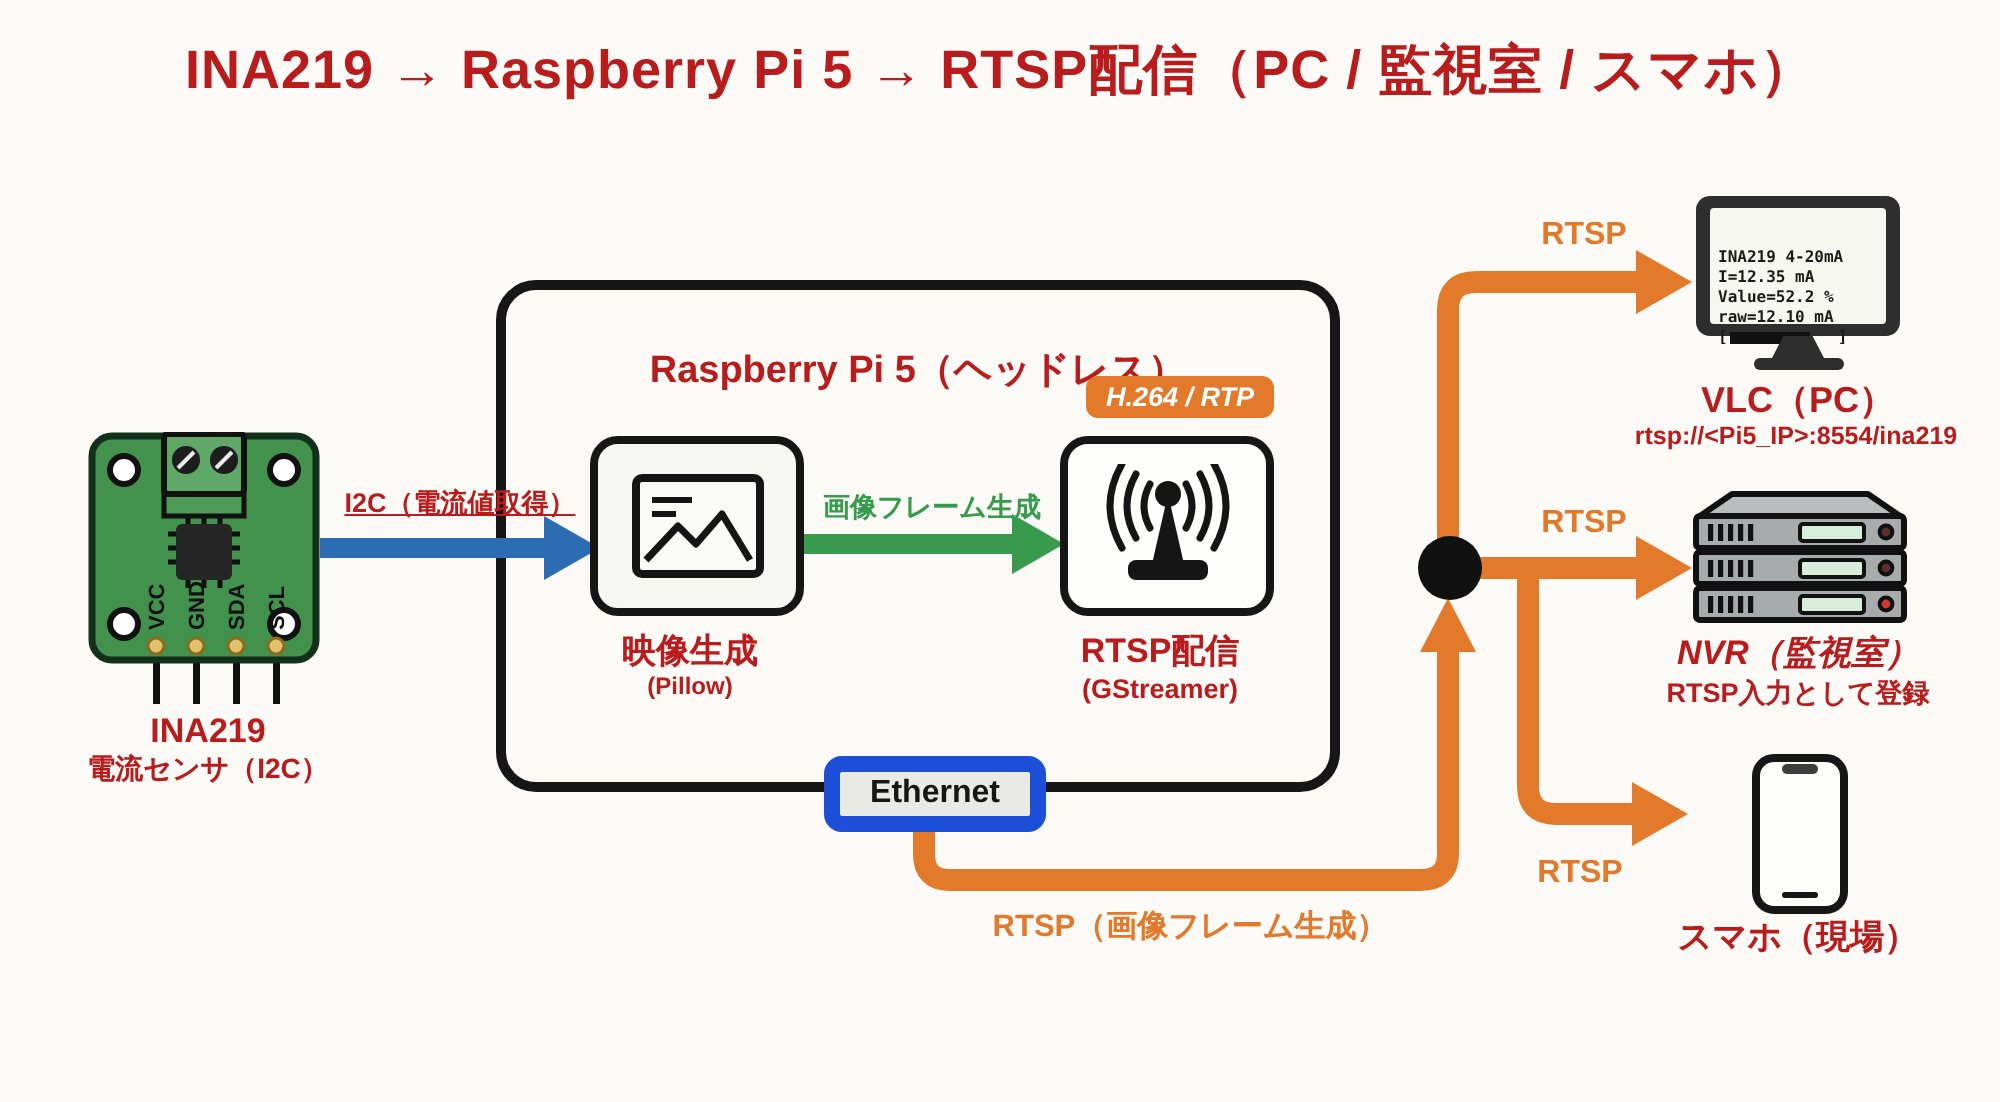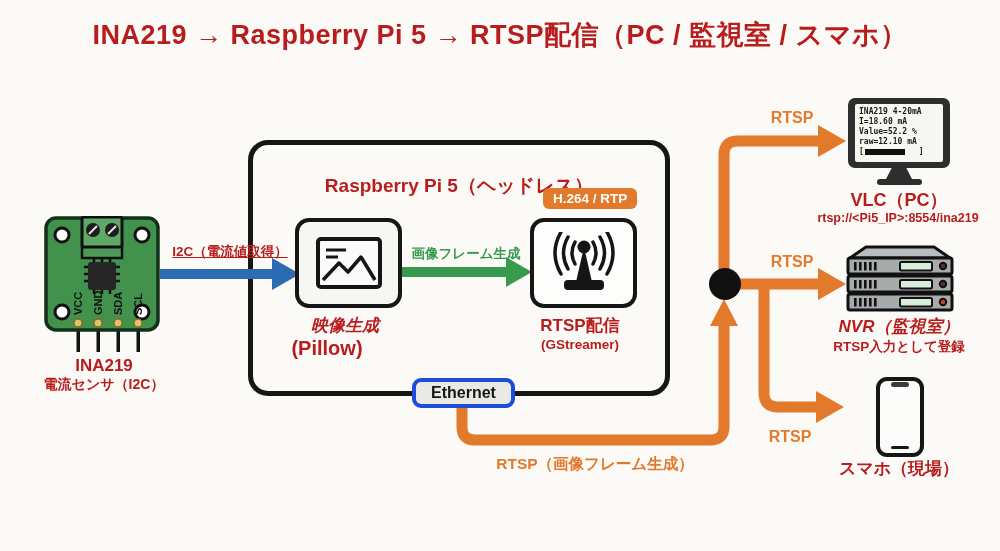--- a/index.html
+++ b/index.html
@@ -9,46 +9,46 @@
   .lbl{position:absolute;text-align:center;font-weight:bold;color:#b91c1c;line-height:1.15;}
   .title{left:0;top:20px;width:1000px;font-size:27px;letter-spacing:.5px;}
   .badge{position:absolute;font-weight:bold;color:#fff;border-radius:6px;padding:3px 10px;font-size:13.5px;white-space:nowrap;}
   .badge-blue{background:#2b6cb3;}
   .badge-orange{background:#e2792b;}
   .blue-t{color:#b91c1c;font-size:13.5px;text-decoration:underline;}
   .green-t{color:#379a4d;font-size:13.5px;}
   .orange-t{color:#e2792b;}
   .pi-box{position:absolute;left:248px;top:140px;width:412px;height:246px;border:5px solid #161616;border-radius:20px;background:transparent;}
   .node{position:absolute;border:4px solid #161616;border-radius:14px;background:#f6f6f3;display:flex;align-items:center;justify-content:center;}
-  .eth{position:absolute;left:412px;top:378px;width:95px;height:22px;border:4px solid #1d4ed8;border-radius:9px;background:#e9e9e6;
+  .eth{position:absolute;left:412px;top:378px;width:95px;height:22px;border:8px solid #1d4ed8;border-radius:9px;background:#e9e9e6;
        display:flex;align-items:center;justify-content:center;font-weight:bold;font-size:16px;z-index:6;}
   .overlay{position:absolute;left:0;top:0;z-index:4;pointer-events:none;}
   .z5{z-index:5;} .z6{z-index:6;}
   .monitor-frame{position:absolute;left:848px;top:98px;width:102px;height:70px;background:#2e2e2e;border-radius:7px;z-index:6;}
   .monitor-screen{position:absolute;left:7px;top:6px;width:88px;height:58px;background:#f7f7f1;border-radius:2px;
-                  font-family:"DejaVu Sans Mono",monospace;font-size:8px;font-weight:bold;color:#1a1a1a;line-height:10px;padding:3px 0 0 4px;box-sizing:border-box;}
+                  font-family:"DejaVu Sans Mono",monospace;font-size:8px;font-weight:bold;color:#1a1a1a;line-height:10px;padding:20px 0 0 4px;box-sizing:border-box;}
   .bar-row{display:flex;align-items:center;height:10px;}
   .bar-fill{width:40px;height:6px;background:#111;margin:0 14px 0 1px;}
   .monitor-neck{position:absolute;left:886px;top:168px;width:26px;height:11px;background:#2e2e2e;clip-path:polygon(22% 0,78% 0,100% 100%,0 100%);z-index:6;}
   .monitor-base{position:absolute;left:877px;top:179px;width:45px;height:6px;background:#2e2e2e;border-radius:3px;z-index:6;}
   .phone{position:absolute;left:876px;top:377px;width:40px;height:72px;border:4px solid #161616;border-radius:11px;background:#fcfcfa;z-index:6;}
   .phone-notch{position:absolute;left:11px;top:1px;width:18px;height:5px;background:#3c3c3c;border-radius:3px;}
   .phone-home{position:absolute;left:11px;bottom:4px;width:18px;height:3.5px;background:#161616;border-radius:2px;}
   .dot{position:absolute;left:709px;top:268px;width:32px;height:32px;background:#111;border-radius:50%;z-index:5;}
 </style>
 </head>
 <body>
 
 <div class="canvas">
 
   <div class="lbl title">INA219 → Raspberry Pi 5 → RTSP配信（PC / 監視室 / スマホ）</div>
 
   <div class="pi-box"></div>
   <div class="lbl" style="left:258px;top:151px;width:402px;font-size:19px;z-index:6;margin-top:24px;">Raspberry Pi 5（ヘッドレス）</div>
-  <div class="badge badge-orange" style="left:543px;top:188px;z-index:6;">H.264 / RTP</div>
+  <div class="badge badge-orange" style="left:543px;top:188px;z-index:6;font-style:italic;">H.264 / RTP</div>
 
   <svg class="overlay" width="1000" height="551">
 
     <path d="M160,274 L274,274" stroke="#2b6cb3" stroke-width="10" fill="none"></path>
     <polygon points="300,274 272,258 272,290" fill="#2b6cb3"></polygon>
 
     <path d="M402,272 L508,272" stroke="#379a4d" stroke-width="10" fill="none"></path>
     <polygon points="532,272 506,257 506,287" fill="#379a4d"></polygon>
 
     <path d="M462,400 L462,427 Q462,440 475,440 L710,440 Q724,440 724,427 L724,324" stroke="#e2792b" stroke-width="11" fill="none"></path>
@@ -116,22 +116,22 @@
   <div class="lbl" style="left:26px;top:376px;width:156px;font-size:14px;">電流センサ（I2C）</div>
 
   <div class="node z6" style="left:295px;top:218px;width:99px;height:82px;">
     <svg width="66" height="52" viewBox="0 0 66 52">
       <rect x="2" y="2" width="62" height="48" rx="3" fill="#fafaf8" stroke="#151515" stroke-width="4"></rect>
       <line x1="10" y1="13" x2="30" y2="13" stroke="#151515" stroke-width="3"></line>
       <line x1="10" y1="20" x2="22" y2="20" stroke="#151515" stroke-width="3"></line>
       <path d="M7,43 L23,26 L32,35 L45,20 L59,43" fill="none" stroke="#151515" stroke-width="3.5" stroke-linejoin="round"></path>
     </svg>
   </div>
-  <div class="lbl" style="left:284px;top:316px;width:122px;font-size:17px;font-style:italic;">映像生成</div>
-  <div class="lbl" style="left:266px;top:337px;width:122px;font-size:20px;">(Pillow)</div>
+  <div class="lbl" style="left:284px;top:316px;width:122px;font-size:17px;">映像生成</div>
+  <div class="lbl" style="left:284px;top:337px;width:122px;font-size:12px;">(Pillow)</div>
 
   <div class="node z6" style="left:530px;top:218px;width:99px;height:82px;background:#fdfdfb;">
     <svg width="74" height="62" viewBox="0 0 74 62">
       <g stroke="#151515" stroke-width="3.5" fill="none" stroke-linecap="round">
         <path d="M28,10 Q22,21 28,32"></path>
           <path d="M21,5 Q12,21 21,37"></path>
           <path d="M14,0 Q2,21 14,42"></path>
         <path d="M46,10 Q52,21 46,32"></path>
           <path d="M53,5 Q62,21 53,37"></path>
           <path d="M60,0 Q72,21 60,42"></path>
@@ -142,21 +142,21 @@
     </svg>
   </div>
   <div class="lbl" style="left:519px;top:316px;width:122px;font-size:17px;">RTSP配信</div>
   <div class="lbl" style="left:519px;top:337px;width:122px;font-size:13.5px;">(GStreamer)</div>
 
   <div class="eth">Ethernet</div>
 
   <div class="monitor-frame">
     <div class="monitor-screen">
       <div>INA219 4-20mA</div>
-      <div>I=18.60 mA</div>
+      <div>I=12.35 mA</div>
       <div>Value=52.2 %</div>
       <div>raw=12.10 mA</div>
       <div class="bar-row">
         <span>[</span>
         <span class="bar-fill"></span>
         <span>]</span>
       </div>
     </div>
   </div>
   <div class="monitor-neck"></div>

